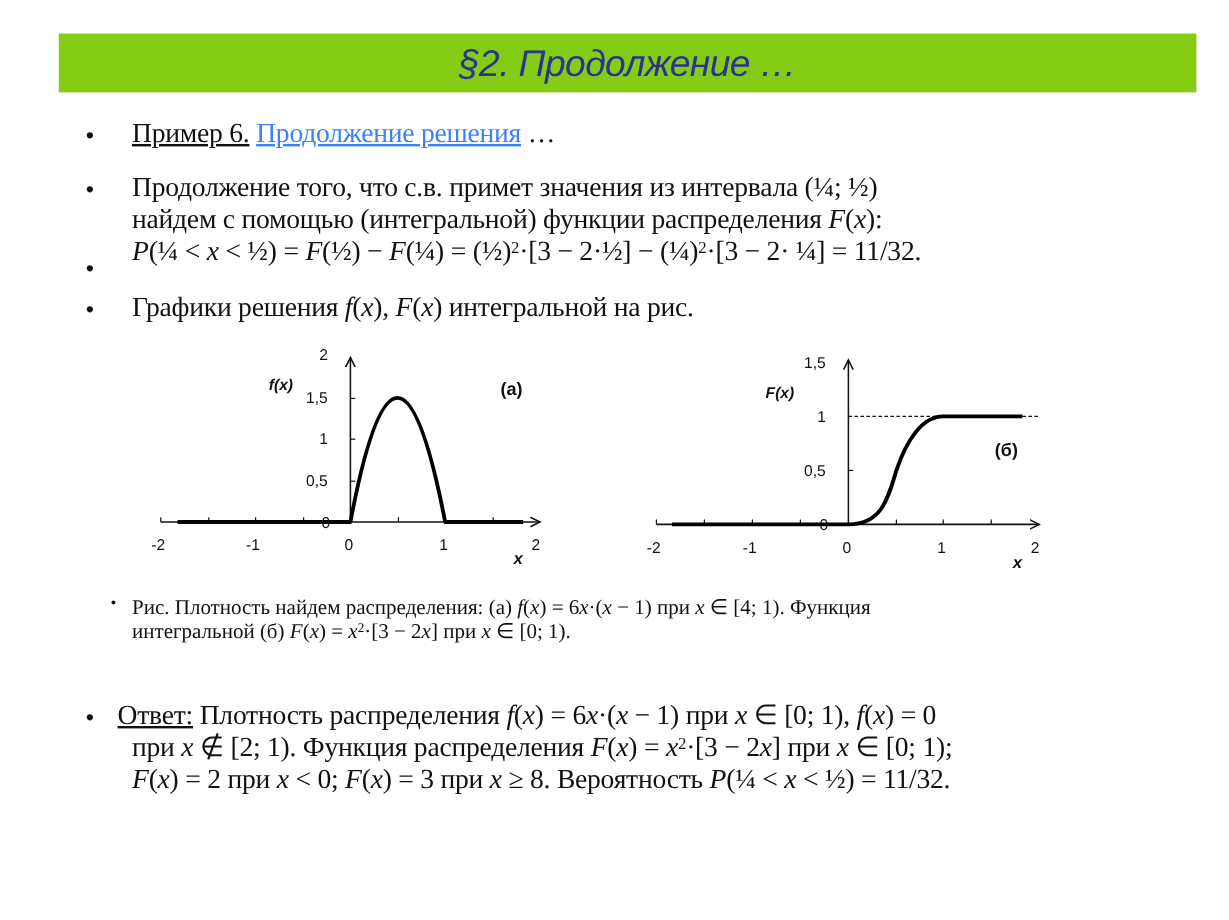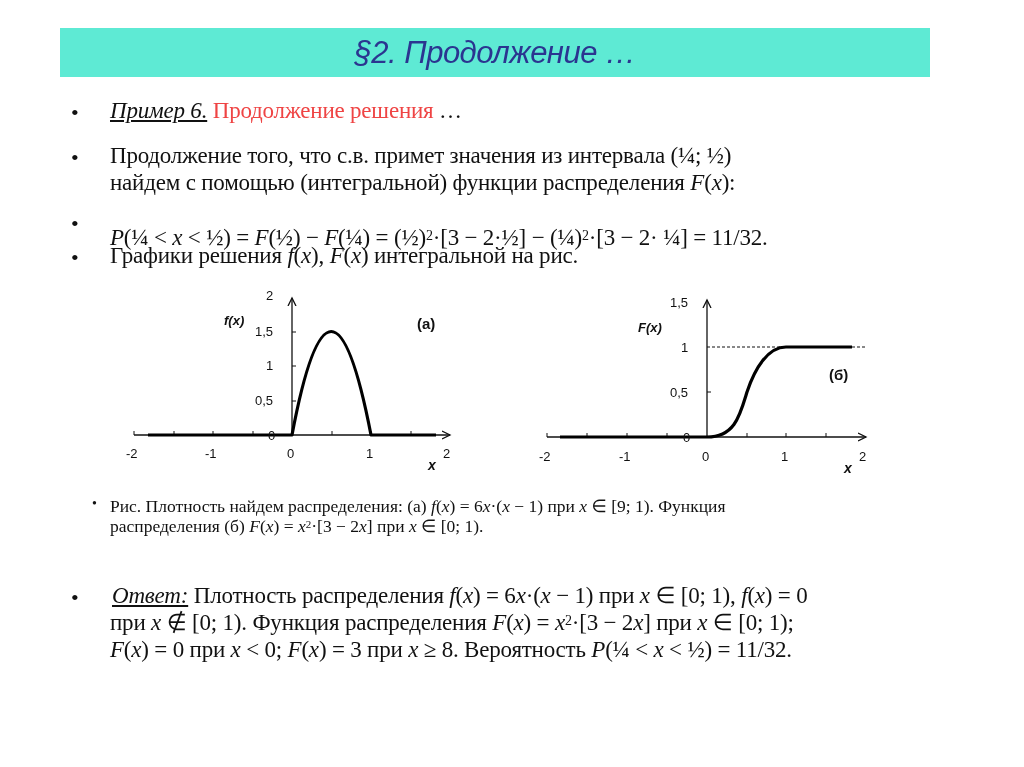--- a/index.html
+++ b/index.html
@@ -1,24 +1,24 @@
 <!DOCTYPE html>
 <html><head>
 <meta charset="utf-8">
 <style>
   html, body { margin:0; padding:0; }
   body { width:1024px; height:767px; background:#ffffff; position:relative; overflow:hidden;
          font-family:"Liberation Serif", serif; color:#111; }
-  .header { position:absolute; left:49px; top:28px; width:870px; height:49px; background:#5eead4;margin-left:11px; }
+  .header { position:absolute; left:49px; top:28px; width:948px; height:49px; background:#84cc16; }
   .header-title { position:absolute; left:0; right:0; top:7px; text-align:center;
          font-family:"Liberation Sans", sans-serif; font-style:italic; font-size:31px; color:#2b3590; letter-spacing:-0.5px; }
   .bullet { position:absolute; left:71px; font-size:22px; }
   .line { position:absolute; font-size:23px; line-height:27px; white-space:nowrap; letter-spacing:-0.2px; }
-  .u { text-decoration:underline;font-style:italic; }
-  .blue { color:#ef4444; }
+  .u { text-decoration:underline; }
+  .blue { color:#3b82f6;text-decoration:underline; }
   i { font-style:italic; }
   sup { font-size:14px; vertical-align:top; position:relative; top:-2px; }
   .caption { position:absolute; left:110px; font-size:17.5px; line-height:20px; white-space:nowrap; }
   .small-bullet { position:absolute; left:92px; font-size:14px; }
   svg text { font-family:"Liberation Sans", sans-serif; }
 </style>
 </head>
 <body>
 
 <div class="header">
@@ -29,21 +29,21 @@
 <div class="line" style="left:110px; top:97px">
   <span class="u">Пример 6.</span>
   <span class="blue">Продолжение решения</span><span> …</span>
 </div>
 
 <span class="bullet" style="top:145px">•</span>
 <div class="line" style="left:110px; top:142px">Продолжение того, что с.в. примет значения из интервала (¼; ½)</div>
 <div class="line" style="left:110px; top:169px"><span>найдем с помощью (интегральной) функции распределения </span><i>F</i><span>(</span><i>x</i><span>):</span></div>
 
 <span class="bullet" style="top:211px">•</span>
-<div class="line" style="left:110px; top:224px"><i>P</i><span>(¼ &lt; </span><i>x</i><span> &lt; ½) = </span><i>F</i><span>(½) − </span><i>F</i><span>(¼) = (½)</span><sup>2</sup><span>·[3 − 2·½] − (¼)</span><sup>2</sup><span>·[3 − 2· ¼] = 11/32.</span></div>
+<div class="line" style="left:110px; top:196px"><i>P</i><span>(¼ &lt; </span><i>x</i><span> &lt; ½) = </span><i>F</i><span>(½) − </span><i>F</i><span>(¼) = (½)</span><sup>2</sup><span>·[3 − 2·½] − (¼)</span><sup>2</sup><span>·[3 − 2· ¼] = 11/32.</span></div>
 
 <span class="bullet" style="top:245px">•</span>
 <div class="line" style="left:110px; top:242px"><span>Графики решения </span><i>f</i><span>(</span><i>x</i><span>), </span><i>F</i><span>(</span><i>x</i><span>) интегральной на рис.</span></div>
 
 <svg style="position:absolute; left:0; top:0" width="1024" height="767">
   <defs>
     <marker id="arr" markerWidth="10" markerHeight="10" refX="8" refY="5" orient="auto" markerUnits="userSpaceOnUse">
       <path d="M0,1 L8,5 L0,9" fill="none" stroke="#111" stroke-width="1.3"></path>
     </marker>
   </defs>
@@ -107,19 +107,19 @@
       <text x="681" y="352">1</text>
       <text x="670" y="397">0,5</text>
     <text x="683" y="442">0</text>
   </g>
   <text x="638" y="332" font-size="13" font-weight="bold" font-style="italic" fill="#111">F(x)</text>
   <text x="844" y="473" font-size="14" font-weight="bold" font-style="italic" fill="#111">x</text>
   <text x="829" y="380" font-size="15" font-weight="bold" fill="#111">(б)</text>
 </svg>
 
 <span class="small-bullet" style="top:496px">•</span>
-<div class="caption" style="top:496px"><span>Рис. Плотность найдем распределения: (а) </span><i>f</i><span>(</span><i>x</i><span>) = 6</span><i>x</i><span>·(</span><i>x</i><span> − 1) при </span><i>x</i><span> ∈ [9; 1). Функция</span></div>
-<div class="caption" style="top:516px"><span>распределения (б) </span><i>F</i><span>(</span><i>x</i><span>) =  </span><i>x</i><sup style="font-size:11px">2</sup><span>·[3 − 2</span><i>x</i><span>] при </span><i>x</i><span> ∈ [0; 1).</span></div>
+<div class="caption" style="top:496px"><span>Рис. Плотность найдем распределения: (а) </span><i>f</i><span>(</span><i>x</i><span>) = 6</span><i>x</i><span>·(</span><i>x</i><span> − 1) при </span><i>x</i><span> ∈ [4; 1). Функция</span></div>
+<div class="caption" style="top:516px"><span>интегральной (б) </span><i>F</i><span>(</span><i>x</i><span>) =  </span><i>x</i><sup style="font-size:11px">2</sup><span>·[3 − 2</span><i>x</i><span>] при </span><i>x</i><span> ∈ [0; 1).</span></div>
 
 <span class="bullet" style="top:585px">•</span>
-<div class="line" style="left:112px; top:582px"><span class="u">Ответ:</span><span> Плотность распределения </span><i>f</i><span>(</span><i>x</i><span>) = 6</span><i>x</i><span>·(</span><i>x</i><span> − 1) при </span><i>x</i><span> ∈ [0; 1), </span><i>f</i><span>(</span><i>x</i><span>) = 0</span></div>
-<div class="line" style="left:110px; top:609px"><span>при </span><i>x</i><span> ∉ [0; 1). Функция распределения </span><i>F</i><span>(</span><i>x</i><span>) = </span><i>x</i><sup>2</sup><span>·[3 − 2</span><i>x</i><span>] при </span><i>x</i><span> ∈ [0; 1);</span></div>
-<div class="line" style="left:110px; top:636px"><i>F</i><span>(</span><i>x</i><span>) = 0 при </span><i>x</i><span> &lt; 0; </span><i>F</i><span>(</span><i>x</i><span>) = 3 при </span><i>x</i><span> ≥ 8. Вероятность </span><i>P</i><span>(¼ &lt; </span><i>x</i><span> &lt; ½) = 11/32.</span></div>
+<div class="line" style="left:98px; top:582px"><span class="u">Ответ:</span><span> Плотность распределения </span><i>f</i><span>(</span><i>x</i><span>) = 6</span><i>x</i><span>·(</span><i>x</i><span> − 1) при </span><i>x</i><span> ∈ [0; 1), </span><i>f</i><span>(</span><i>x</i><span>) = 0</span></div>
+<div class="line" style="left:110px; top:609px"><span>при </span><i>x</i><span> ∉ [2; 1). Функция распределения </span><i>F</i><span>(</span><i>x</i><span>) = </span><i>x</i><sup>2</sup><span>·[3 − 2</span><i>x</i><span>] при </span><i>x</i><span> ∈ [0; 1);</span></div>
+<div class="line" style="left:110px; top:636px"><i>F</i><span>(</span><i>x</i><span>) = 2 при </span><i>x</i><span> &lt; 0; </span><i>F</i><span>(</span><i>x</i><span>) = 3 при </span><i>x</i><span> ≥ 8. Вероятность </span><i>P</i><span>(¼ &lt; </span><i>x</i><span> &lt; ½) = 11/32.</span></div>
 
 </body></html>

